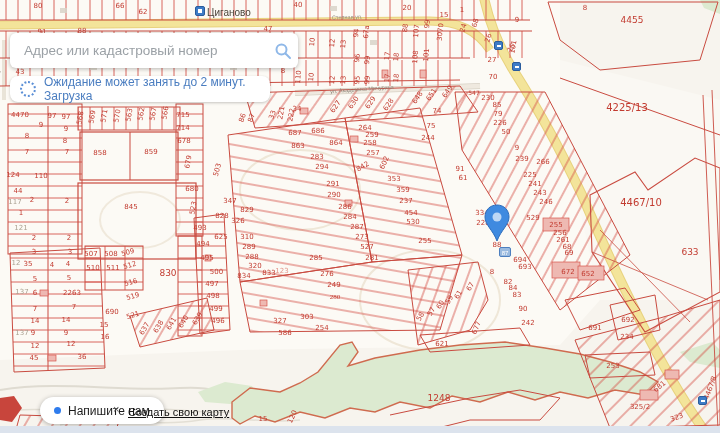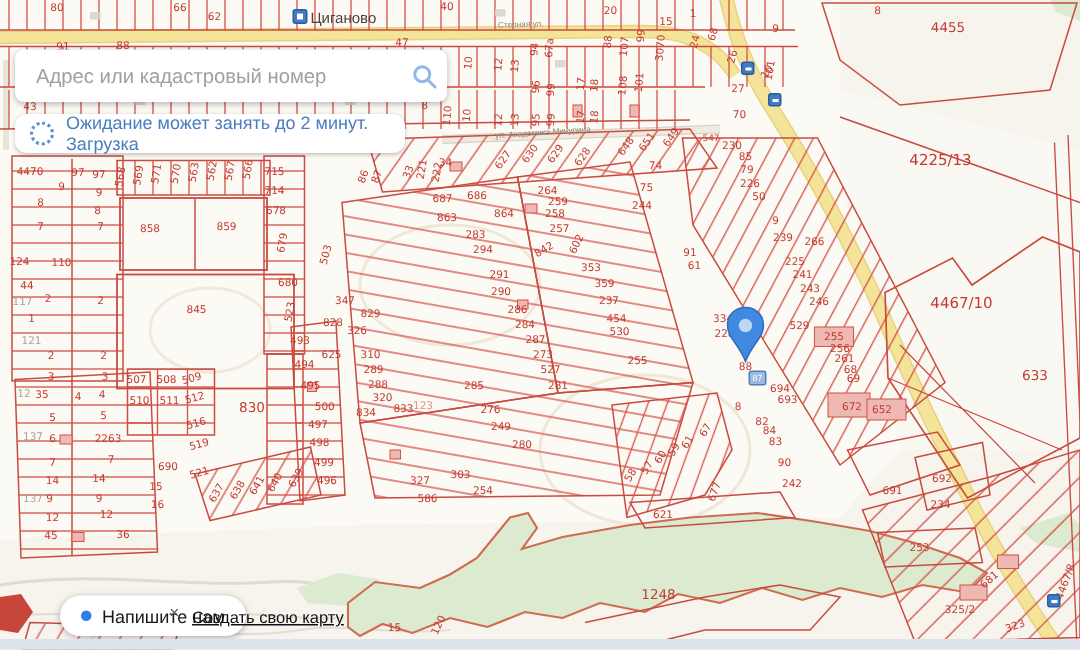--- a/index.html
+++ b/index.html
@@ -377,21 +377,21 @@
         <span class="plabel" style="left: 403px; top: 190px; transform: translate(-50%, -50%);">359</span>
         <span class="plabel" style="left: 406px; top: 201px; transform: translate(-50%, -50%);">237</span>
         <span class="plabel" style="left: 411px; top: 213px; transform: translate(-50%, -50%);">454</span>
         <span class="plabel" style="left: 413px; top: 222px; transform: translate(-50%, -50%);">530</span>
         <span class="plabel" style="left: 425px; top: 241px; transform: translate(-50%, -50%);">255</span>
         <span class="plabel" style="left: 460px; top: 169px; transform: translate(-50%, -50%);">91</span>
         <span class="plabel" style="left: 463px; top: 178px; transform: translate(-50%, -50%);">61</span>
         <span class="plabel" style="left: 316px; top: 258px; transform: translate(-50%, -50%);">285</span>
         <span class="plabel" style="left: 327px; top: 274px; transform: translate(-50%, -50%);">276</span>
         <span class="plabel" style="left: 334px; top: 285px; transform: translate(-50%, -50%);">249</span>
-        <span class="plabel" style="left: 348px; top: 297px; transform: translate(-50%, -50%);">280</span>
+        <span class="plabel" style="left: 335px; top: 297px; transform: translate(-50%, -50%); font-family: Liberation Serif, serif;">280</span>
         <span class="plabel" style="left: 307px; top: 317px; transform: translate(-50%, -50%);">303</span>
         <span class="plabel" style="left: 280px; top: 321px; transform: translate(-50%, -50%);">327</span>
         <span class="plabel" style="left: 285px; top: 333px; transform: translate(-50%, -50%);">586</span>
         <span class="plabel" style="left: 322px; top: 328px; transform: translate(-50%, -50%);">254</span>
         <span class="plabel" style="left: 517px; top: 148px; transform: translate(-50%, -50%);">9</span>
         <span class="plabel" style="left: 522px; top: 159px; transform: translate(-50%, -50%);">239</span>
         <span class="plabel" style="left: 543px; top: 162px; transform: translate(-50%, -50%);">266</span>
         <span class="plabel" style="left: 530px; top: 175px; transform: translate(-50%, -50%);">225</span>
         <span class="plabel" style="left: 535px; top: 184px; transform: translate(-50%, -50%);">241</span>
         <span class="plabel" style="left: 540px; top: 193px; transform: translate(-50%, -50%);">243</span>

